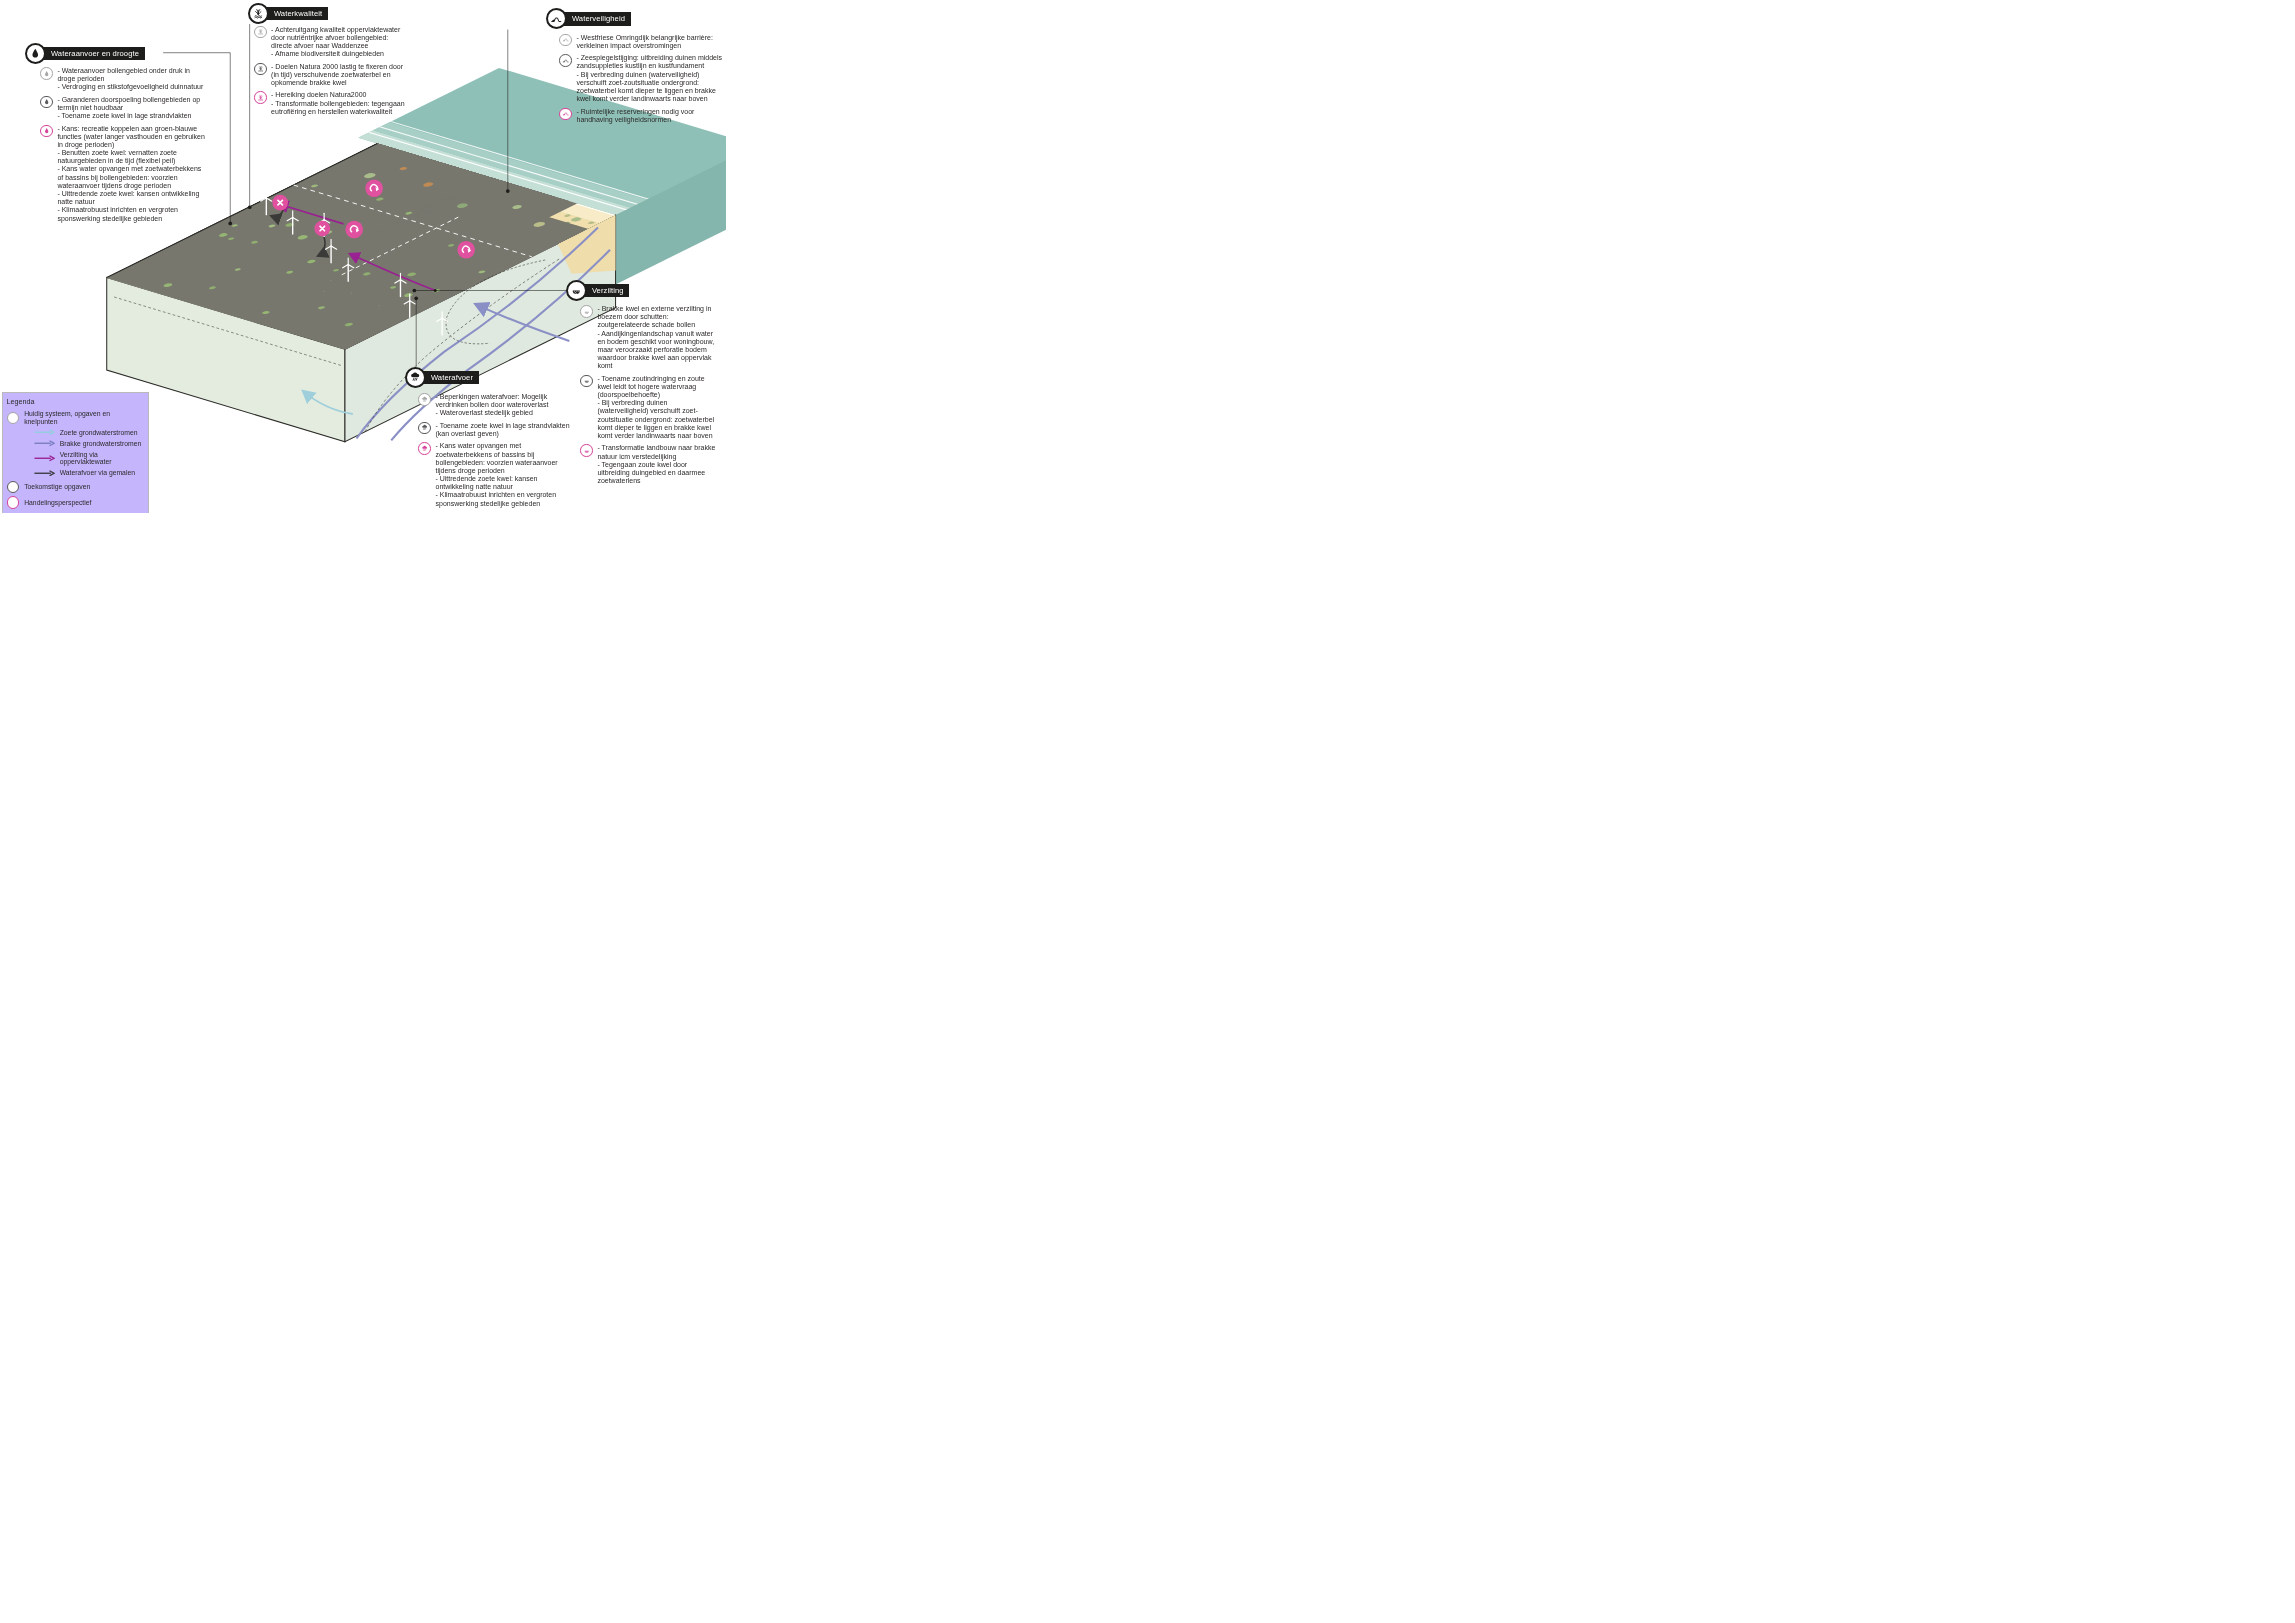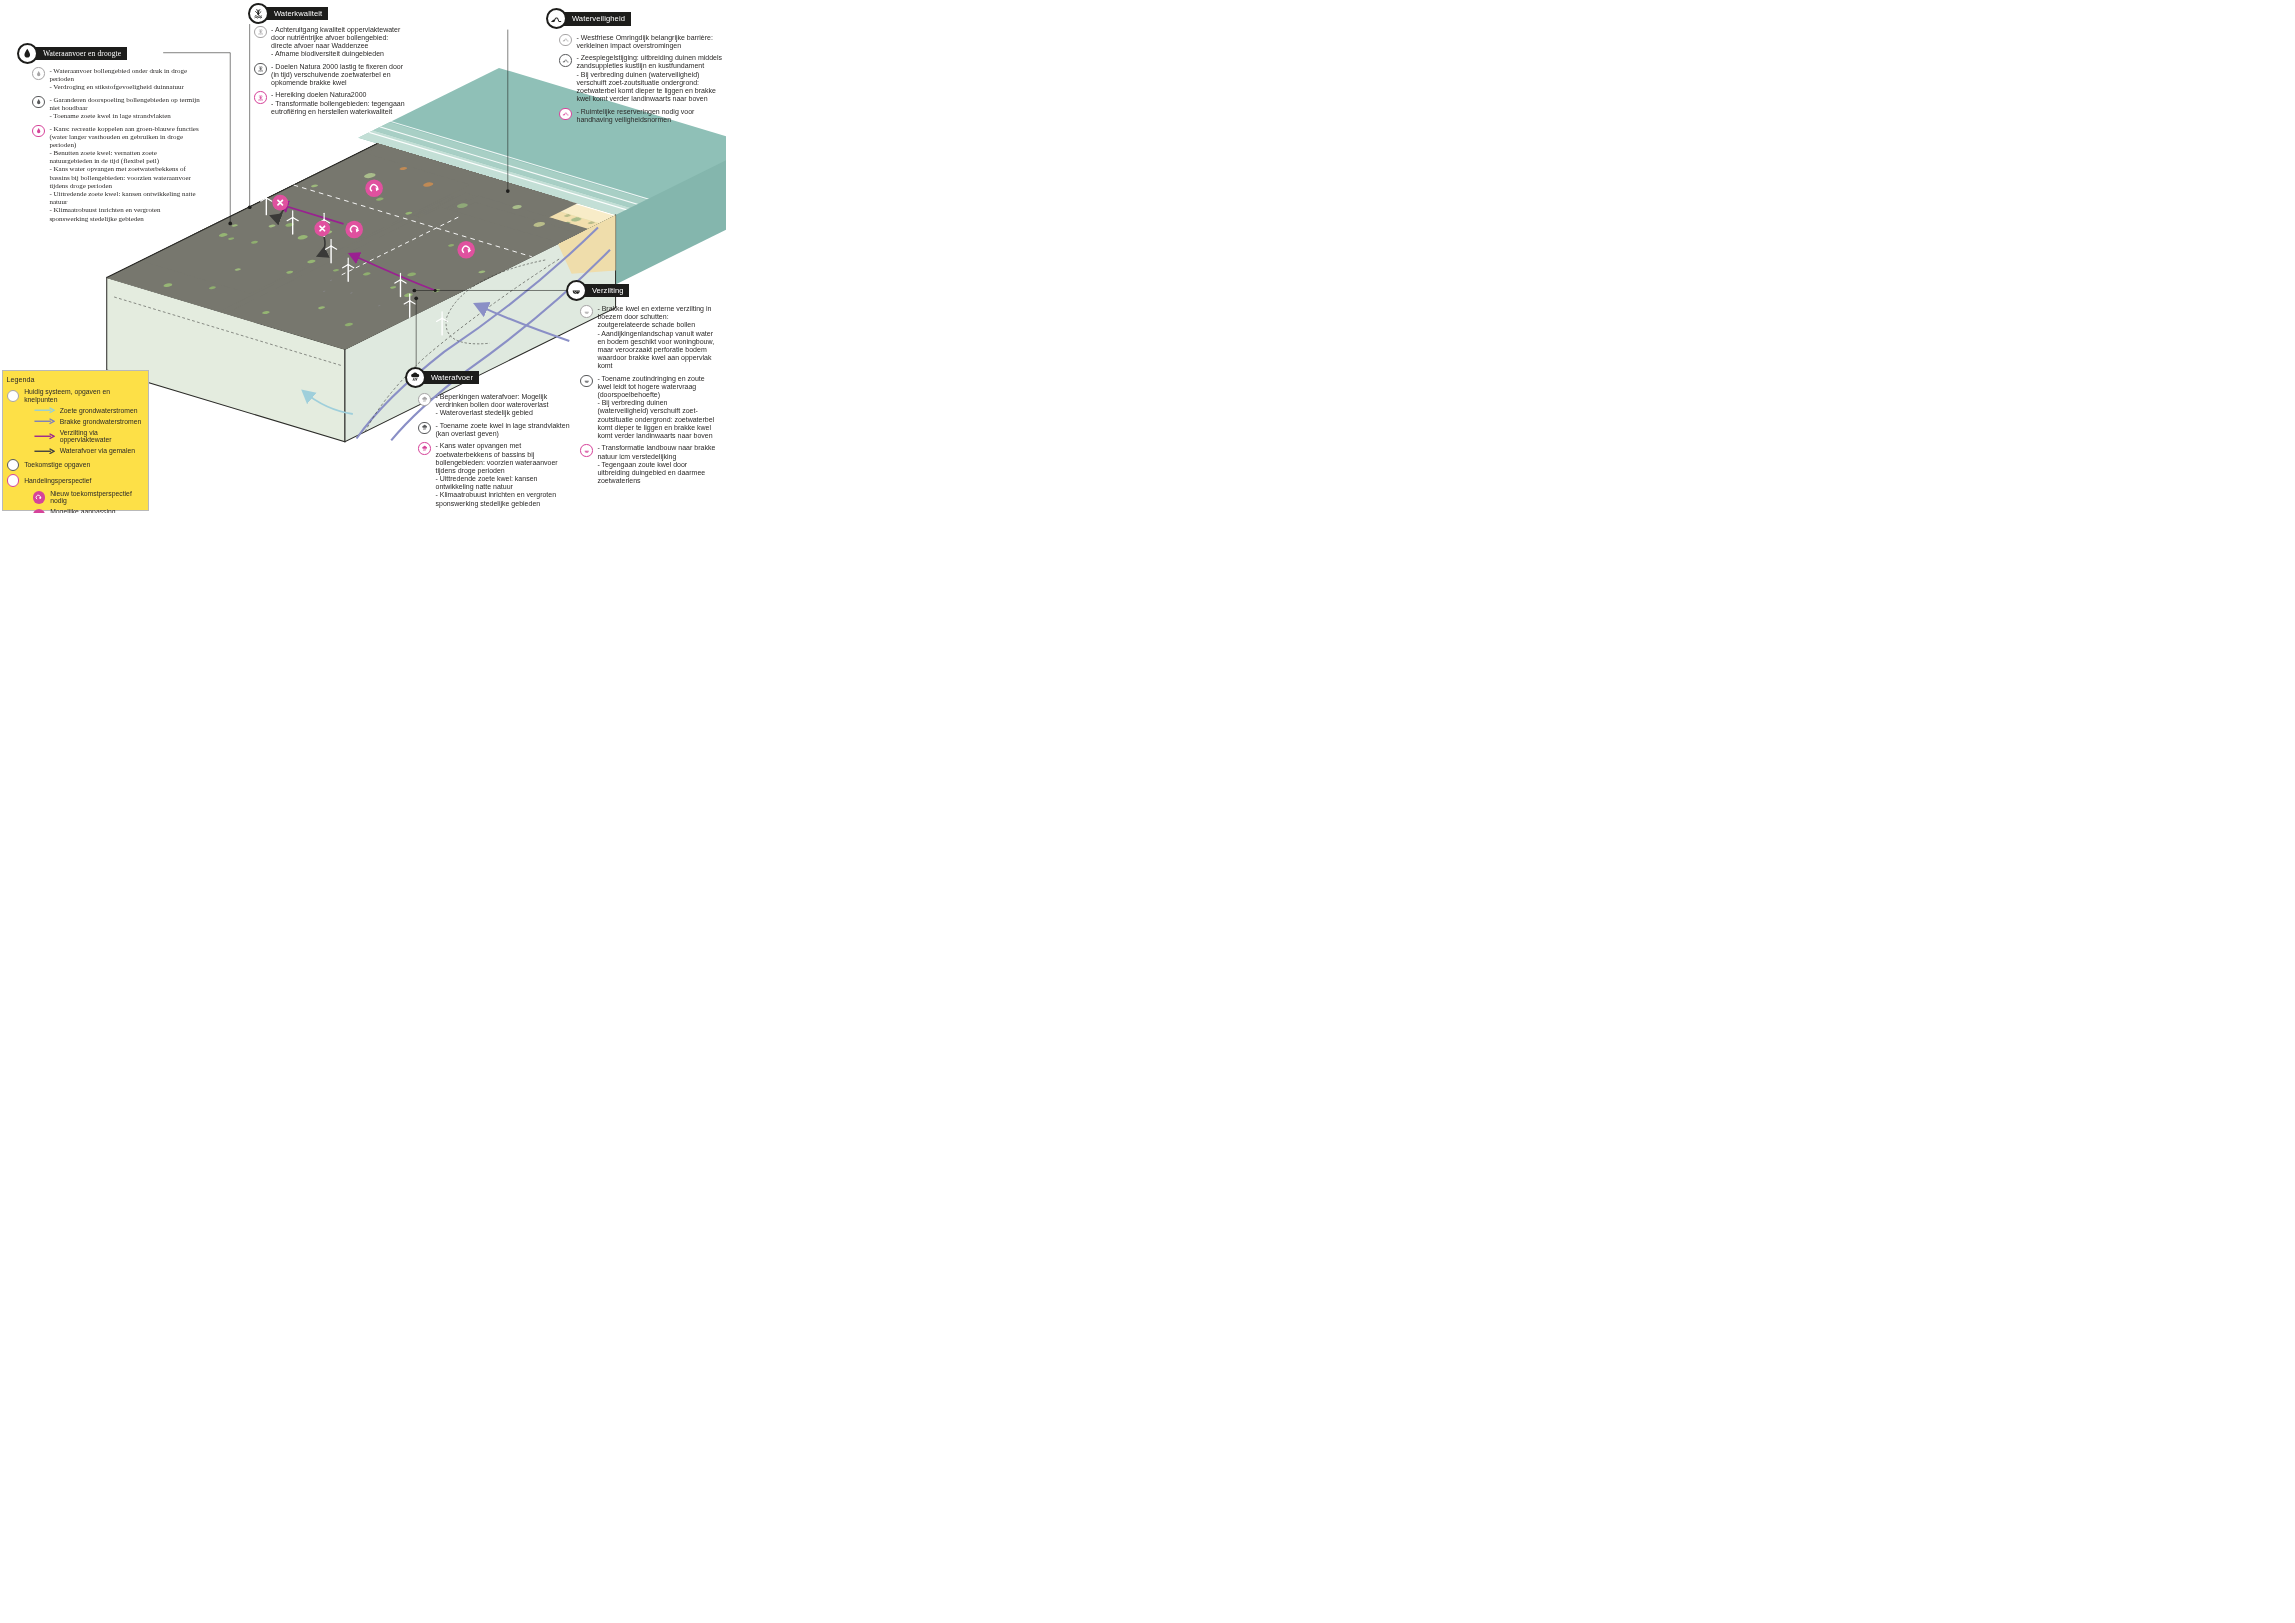--- a/index.html
+++ b/index.html
@@ -19,21 +19,21 @@
   .items{position:absolute;display:flex;flex-direction:column;gap:4.2px;}
   .item{display:flex;gap:4.6px;align-items:flex-start;}
   .mini{flex:0 0 12.5px;width:12.5px;height:12.5px;border-radius:50%;border:1.6px solid;
         box-sizing:border-box;background:#fff;display:flex;align-items:center;justify-content:center;}
   .mini svg{width:7.4px;height:7.4px;}
   .item.huidig   .mini{border-color:#a7a5a6;color:#a7a5a6;}
   .item.toekomst .mini{border-color:#58595b;color:#58595b;}
   .item.persp    .mini{border-color:#d6439a;color:#d6439a;}
   .item-text{font-size:7px;line-height:1.17;white-space:pre-line;}
   
-  .legend{position:absolute;left:1.9px;top:370px;width:147px;height:141px;background:#fde047;
+  .legend{position:absolute;left:1.9px;top:392px;width:147px;height:141px;background:#c4b5fd;
           border:0.7px solid #b9b9b9;z-index:4;padding:4.2px 3.7px 2.8px 3.7px;box-sizing:border-box;}
   .legend-title{font-size:7.2px;margin-bottom:4.2px;}
   .leg-row{display:flex;align-items:center;gap:5.1px;margin-bottom:3.2px;}
   .leg-ring{flex:0 0 12.5px;width:12.5px;height:12.5px;border-radius:50%;border:1.9px solid;box-sizing:border-box;background:#fff;}
   .leg-ring.huidig{border-color:#a7a5a6;}
   .leg-ring.toekomst{border-color:#58595b;}
   .leg-ring.persp{border-color:#d6439a;}
   .leg-label{font-size:6.8px;line-height:1.1;}
   .leg-arrows{margin-left:27px;}
   .leg-arrows .leg-row{margin-bottom:3.7px;}
@@ -501,21 +501,21 @@
   </g>
   <g fill="#1d1d1b">
     <circle cx="497" cy="483" r="4"></circle>
       <circle cx="539" cy="448" r="4"></circle>
       <circle cx="1097" cy="413" r="4"></circle>
     <circle cx="895" cy="628" r="4"></circle>
       <circle cx="899" cy="645" r="4"></circle>
   </g>
 </svg>
 
-<div class="topic" style="left:17px;top:43px;width:190px;font-family:Liberation Serif, serif;">
+<div class="topic" style="left:25px;top:43px;width:190px;">
   <div class="topic-header">
     <span class="topic-icon">
         <svg viewBox="0 0 24 24">
           <use href="#g-drop"></use>
         </svg>
       </span>
     <span class="topic-bar">Wateraanvoer en droogte</span>
   </div>
   <div class="items" style="left:15.3px;top:24px;width:168px;">
     <div class="item huidig">

